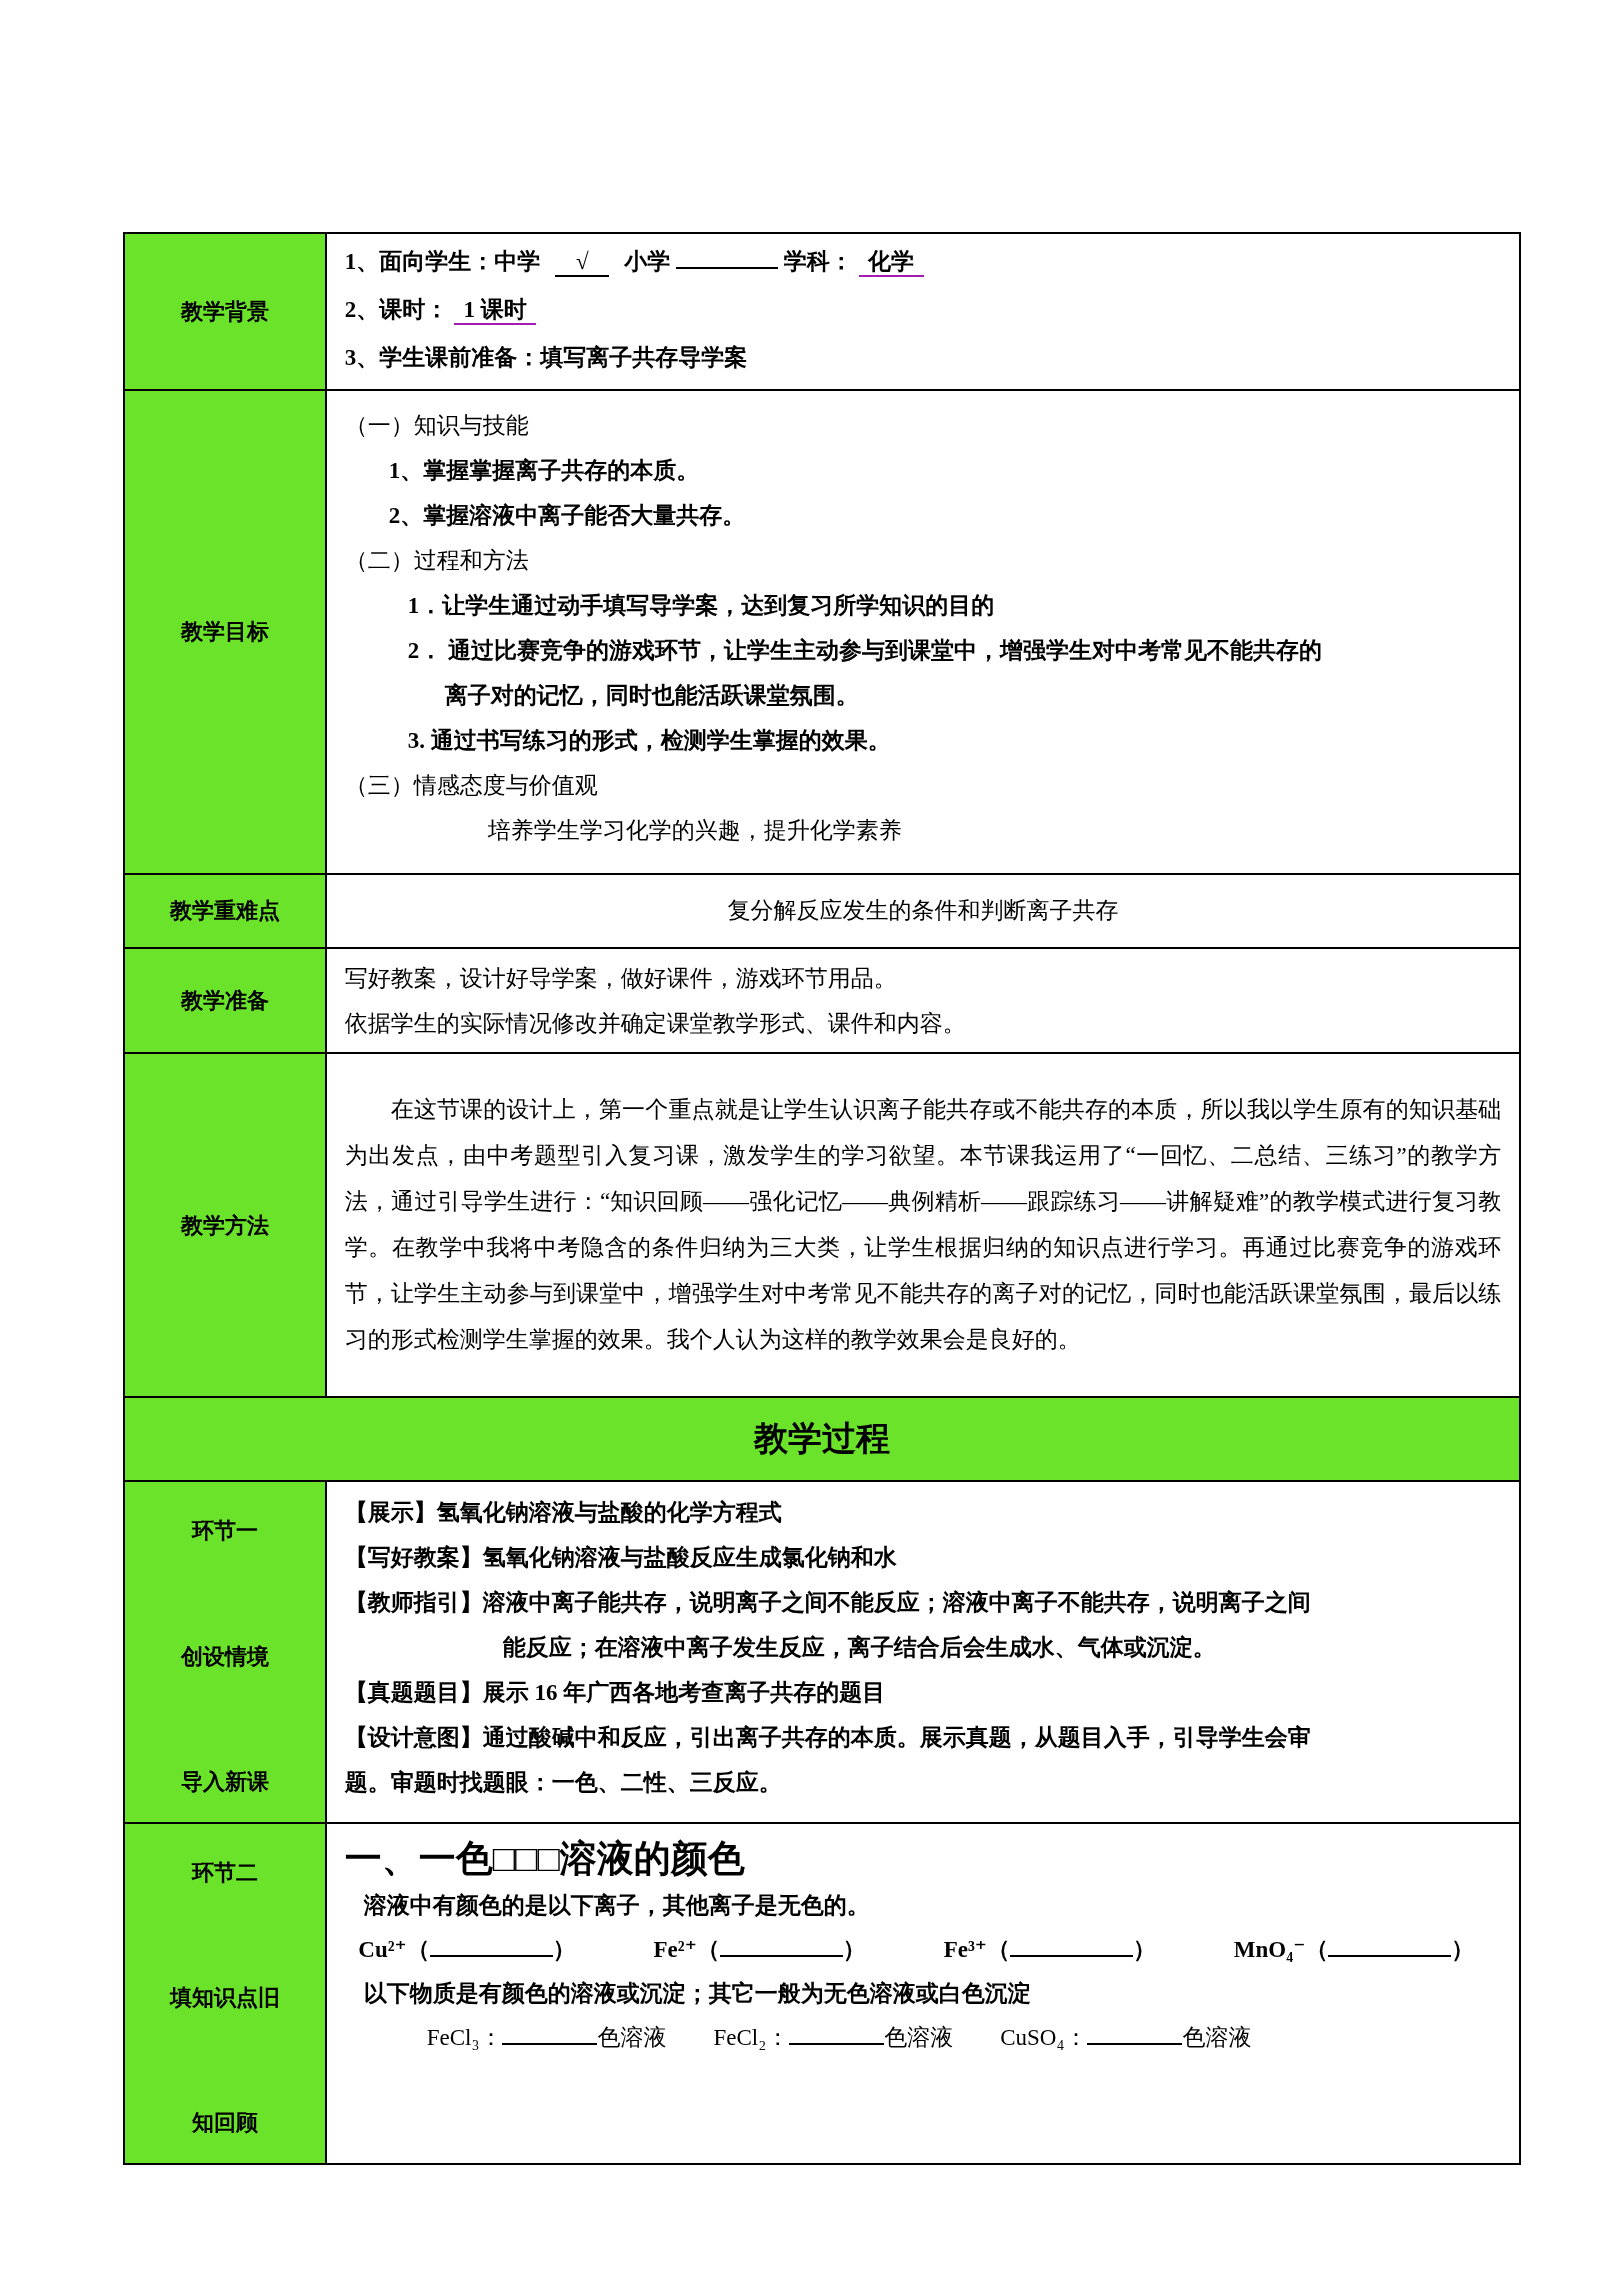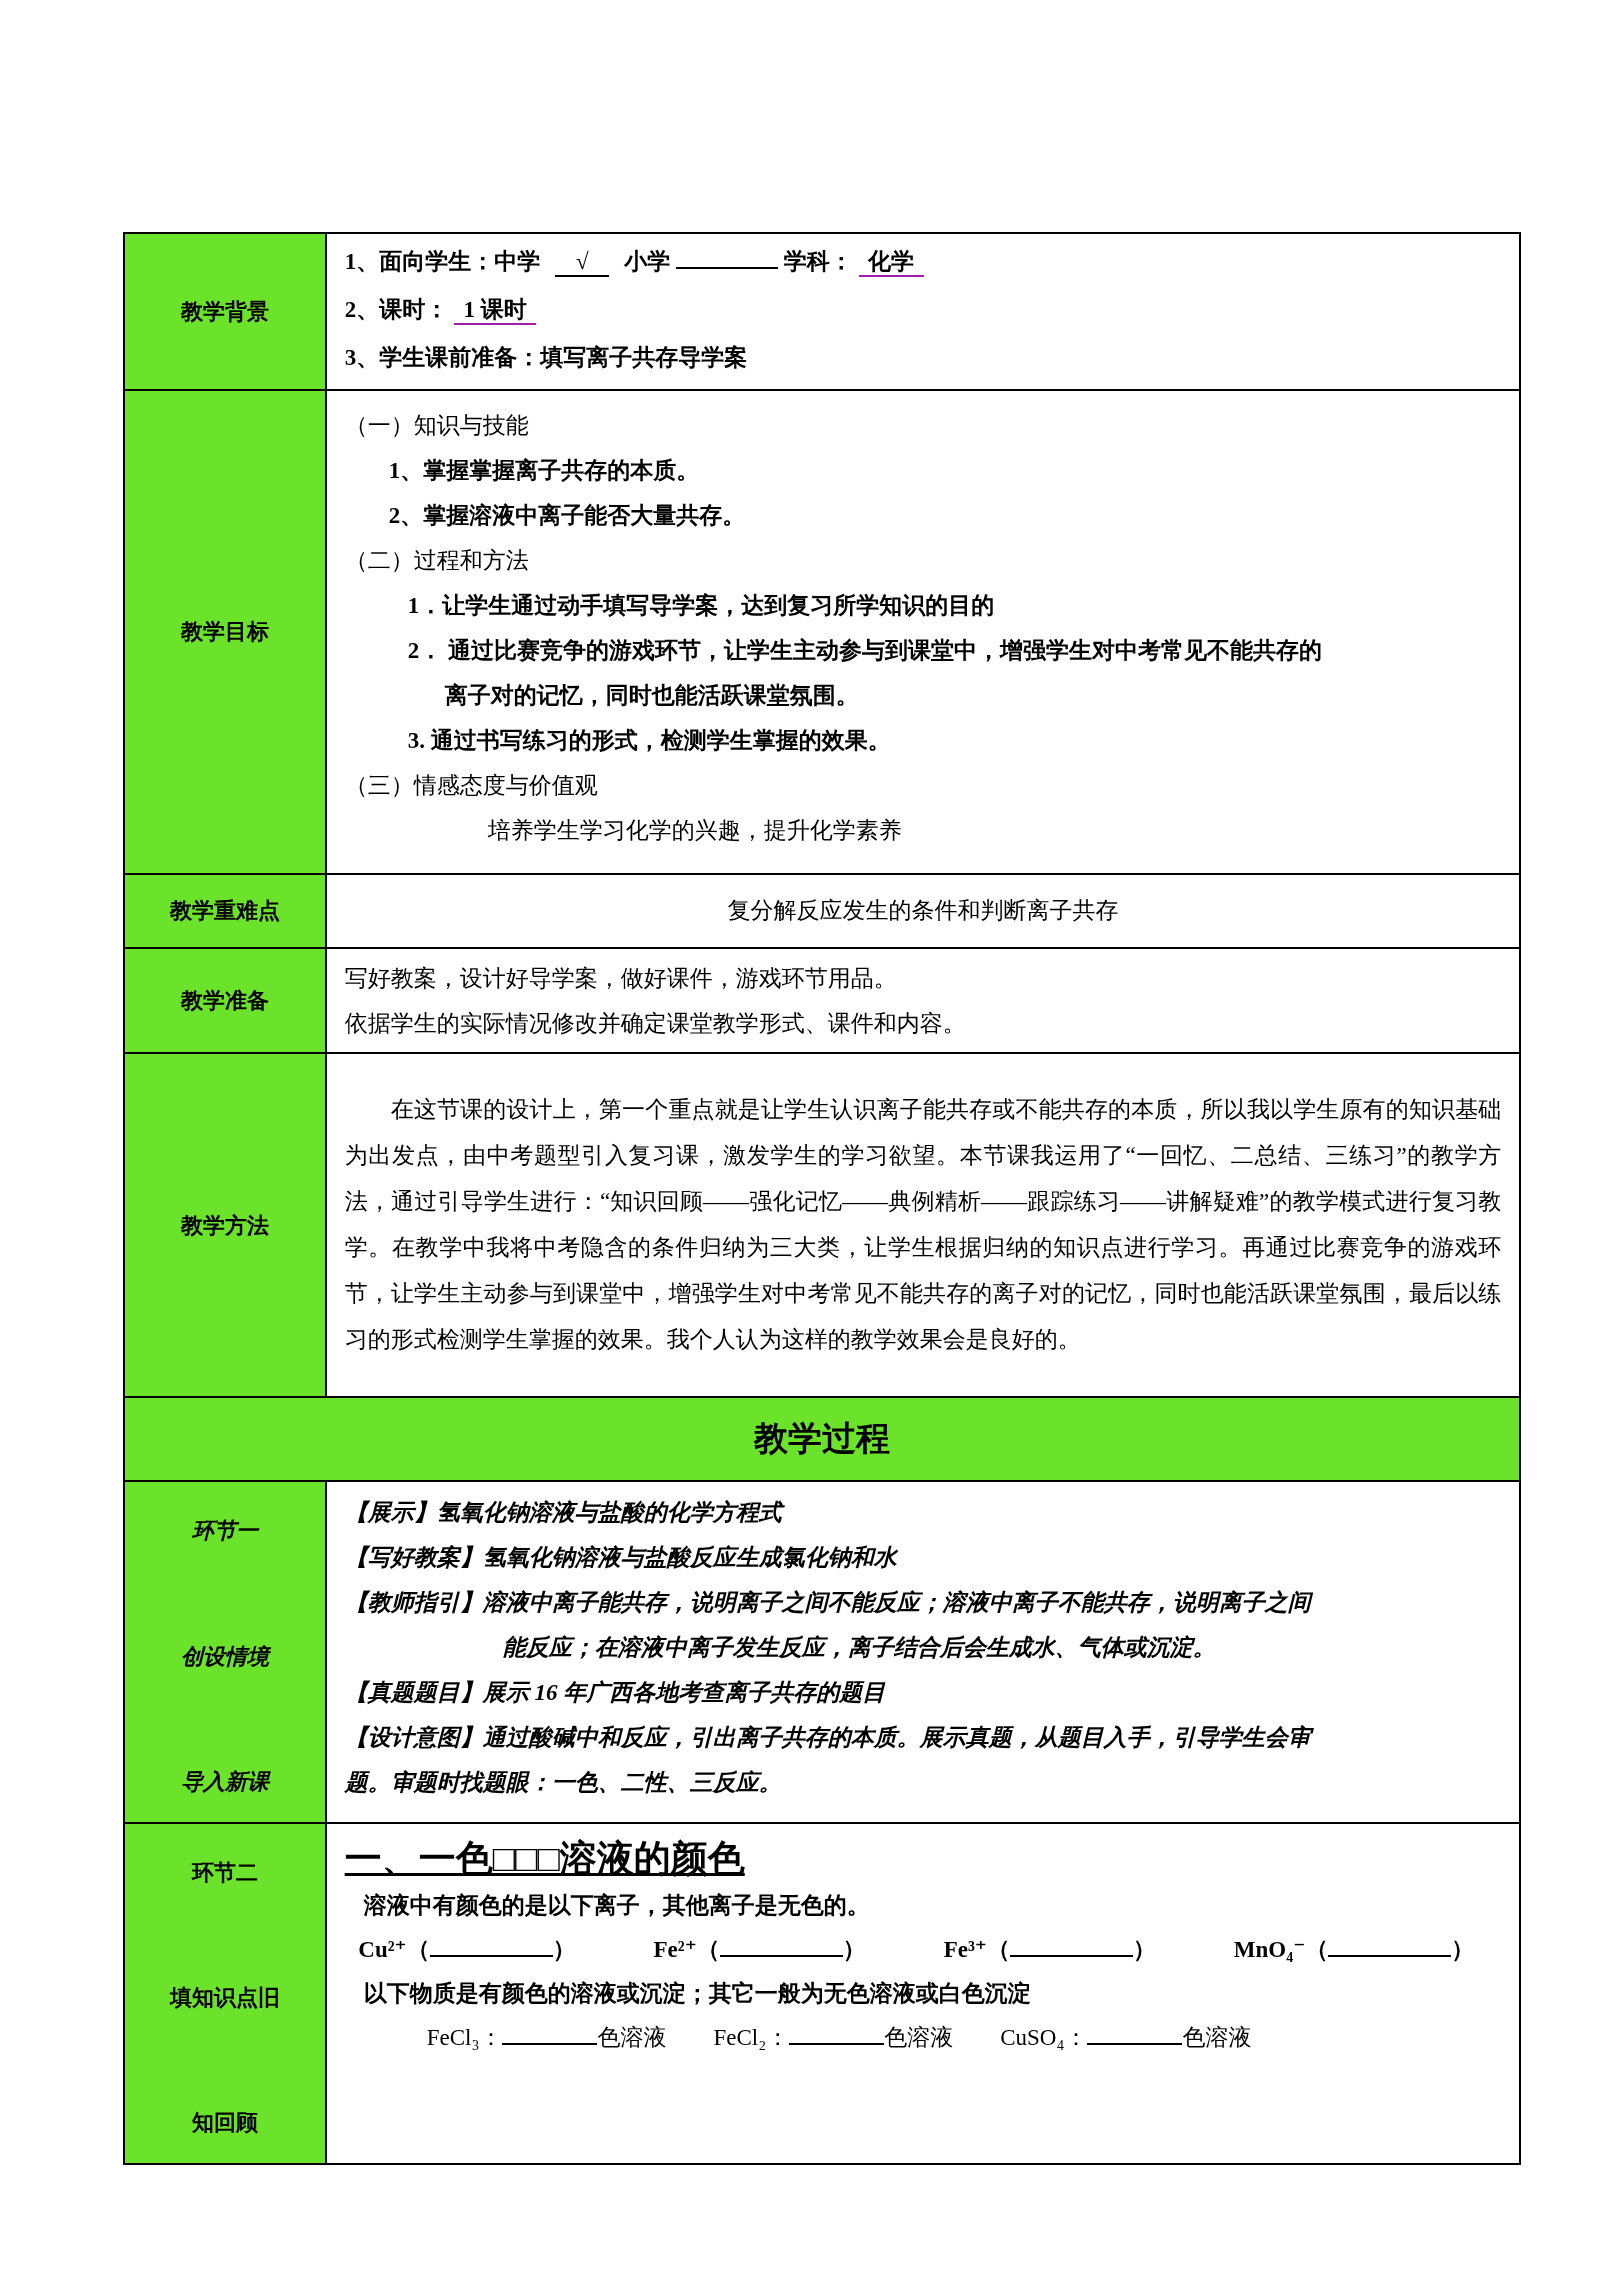--- a/index.html
+++ b/index.html
@@ -15,37 +15,37 @@
     font-weight:700; font-size:22px; text-align:center; line-height:1.25;
   }
   .cell-label.stage { justify-content:space-between; padding:35px 2.7px 27px; }
   .cell-content { flex:1; padding:6.8px 17.7px; font-size:23px; line-height:45px; background:#fff; }
   .r1 { min-height:149px; } .r1 .cell-content { line-height:48px; padding-top:4.1px; }
   .r2 { min-height:484px; } .r2 .cell-content { padding-top:12.3px; }
   .r3 { min-height:74px; } .r3 .cell-content { display:flex; align-items:center; justify-content:center; text-align:center; }
   .r4 { min-height:102px; } .r4 .cell-content { display:flex; flex-direction:column; justify-content:center; }
   .r5 { min-height:344px; } .r5 .cell-content { display:flex; align-items:center; }
   .r6 { min-height:84px; background:#6CE32B; display:flex; align-items:center; justify-content:center; }
-  .r7 { min-height:342px;font-style:italic; } .r7 .cell-content { padding-top:8px; }
+  .r7 { min-height:342px; } .r7 .cell-content { padding-top:8px; }
   .r8 { min-height:339px; } .r8 .cell-content { padding-top:9.5px; line-height:44px; }
   .line { white-space:normal; }
   .bold { font-weight:700; }
   .u { border-bottom:2px solid #a21caf; padding:0 9.5px 1.4px; }
   .check-u { border-bottom:2px solid #000; padding:0 20.5px 1.4px; margin:0 9.5px; font-weight:700; }
   .blank { display:inline-block; height:0; border-bottom:2px solid #000; vertical-align:baseline; }
   .w150 { width:102px; } .w180 { width:123px; } .w140 { width:95px; }
   .ml240 { }
   .ind1 { padding-left:44px; }
   .ind2 { padding-left:63px; }
   .indw { padding-left:100px; }
   .ind9 { padding-left:143px; }
   .hang2 { padding-left:158px; }
   .method-par { text-align:justify; text-indent:2em; line-height:46px; }
   .process-title { font-size:34px; font-weight:700; }
-  .s2-heading { font-size:37px; font-weight:700; line-height:50px;text-decoration:underline; }
+  .s2-heading { font-size:37px; font-weight:700; line-height:50px; }
   .pl28 { padding-left:19px; }
   .ion-row { display:flex; justify-content:space-between; font-weight:700; padding:0 27px 0 13.6px; }
   .cmp-row { display:flex; font-weight:400; padding-left:82px; gap:47px; }
   .nowrap { white-space:nowrap; }
 </style>
 </head>
 <body>
 
 <div class="page">
   <div class="doc-table">

